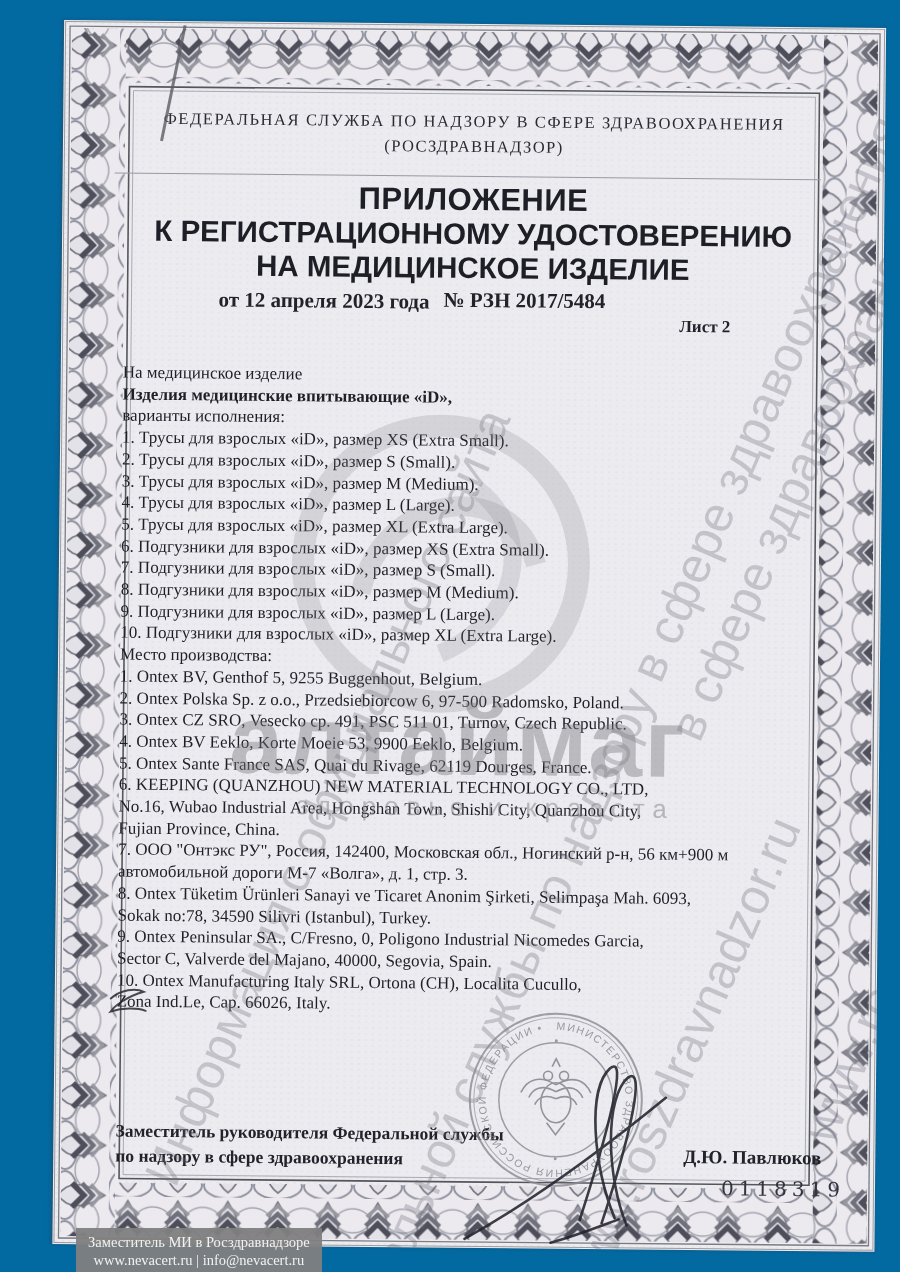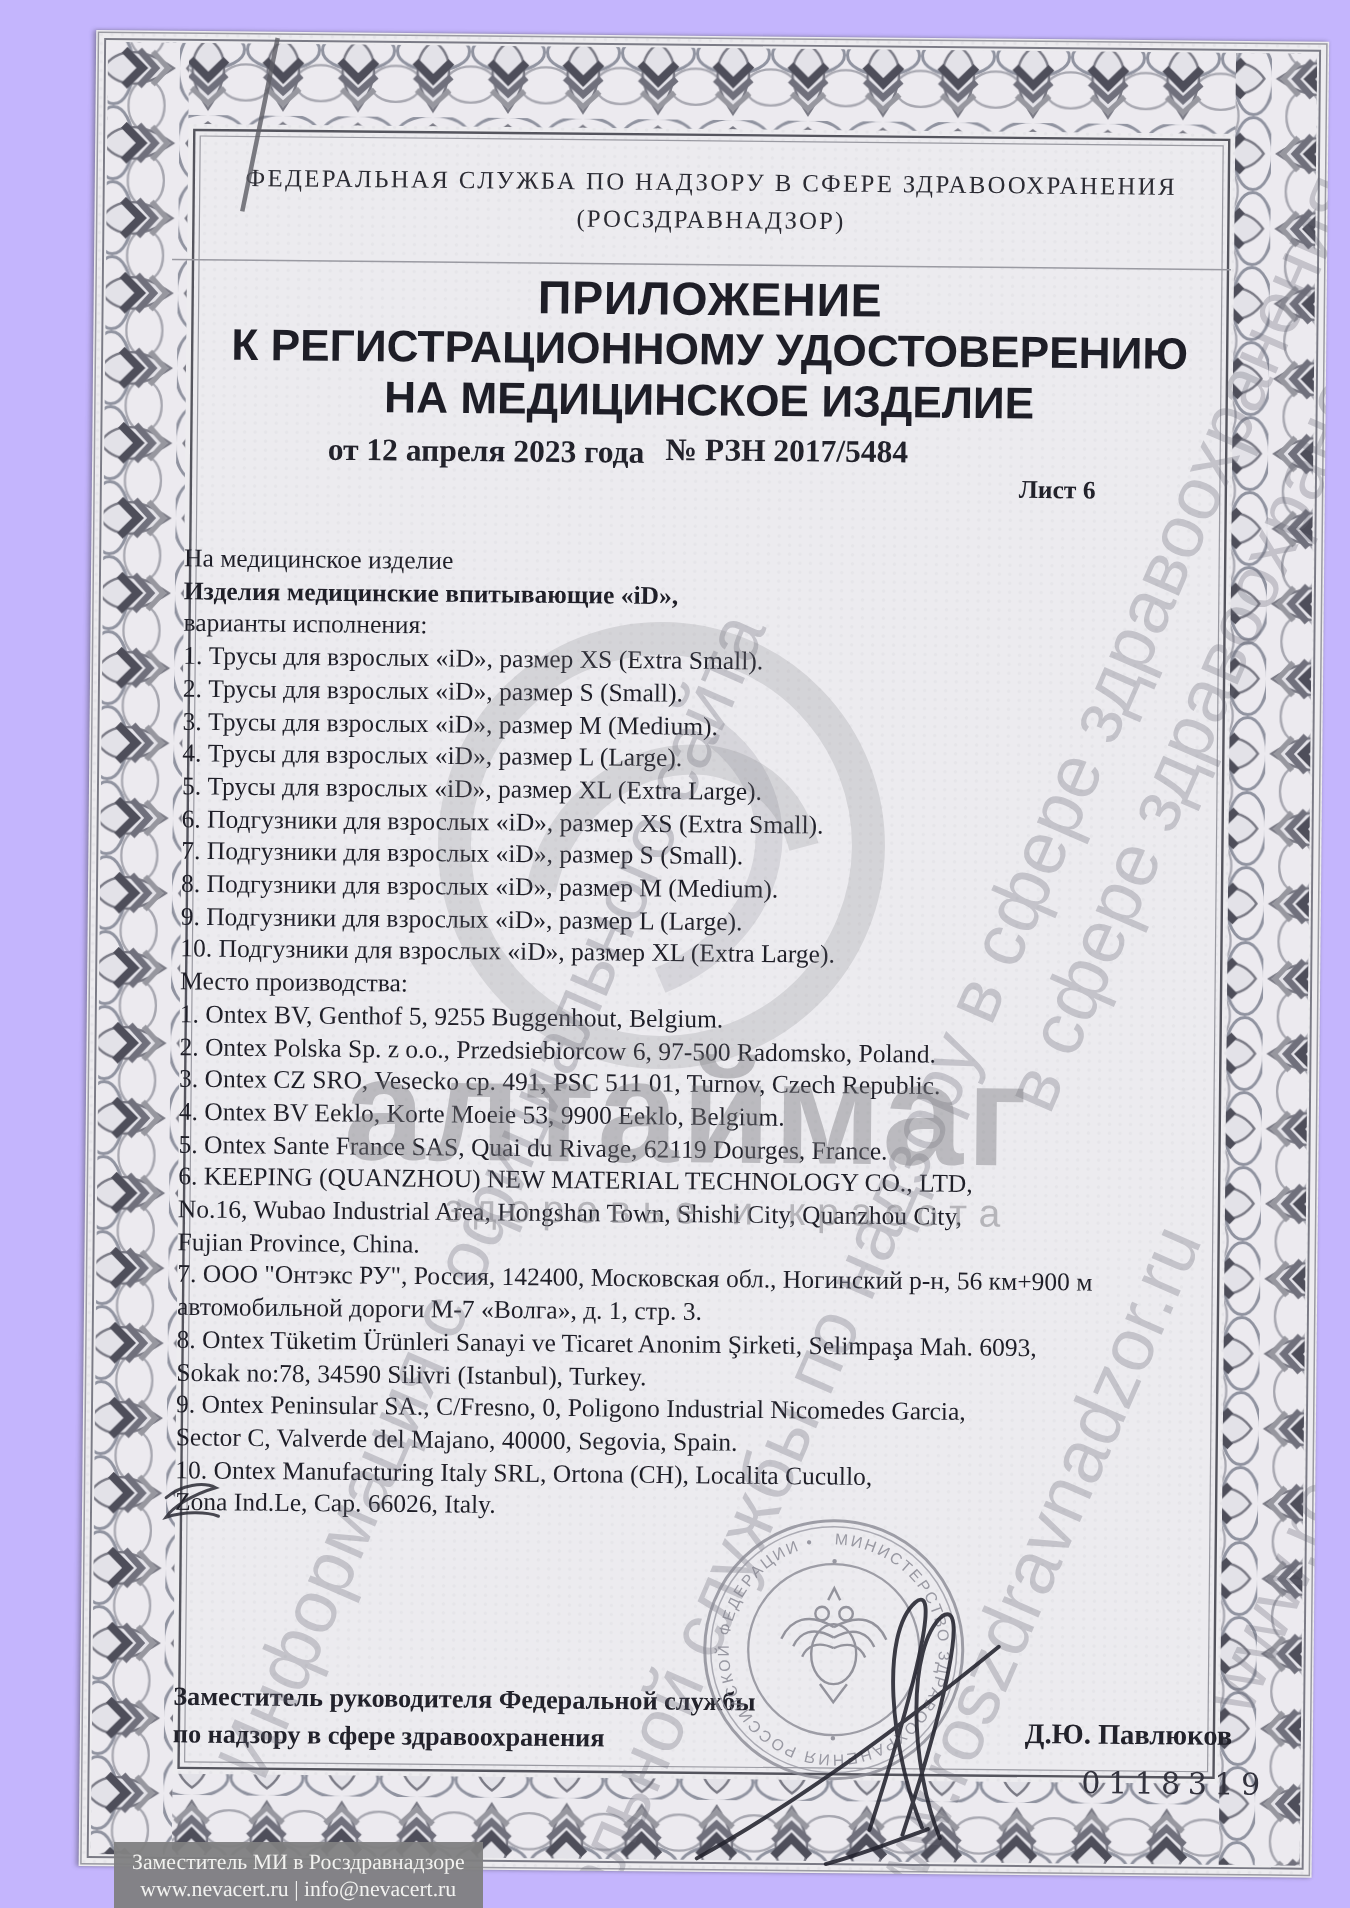--- a/index.html
+++ b/index.html
@@ -1,17 +1,17 @@
 <!DOCTYPE html>
 <html><head>
 <meta charset="utf-8">
 <style>
   html,body{margin:0;padding:0;}
   body{width:900px;height:1272px;background:#f3f2f4;font-family:"Liberation Serif",serif;}
-  .scan{position:relative;width:900px;height:1272px;overflow:hidden;background:#c4b5fd;}
+  .scan{position:relative;width:900px;height:1272px;overflow:hidden;background:#0369a1;}
   .page{
     position:absolute;left:58px;top:24px;width:822px;height:1224px;
     background:#edecef;
     background-image:radial-gradient(rgba(120,120,140,0.07) 1px, transparent 1.4px);
     background-size:7px 6px;
     transform:rotate(0.55deg);transform-origin:420px 640px;
     overflow:hidden;
     box-shadow:-2px 0 3px rgba(60,60,70,.35), 0 0 2px rgba(90,90,100,.3);
   }
   .frame{position:absolute;left:0;top:0;z-index:1;}
@@ -112,21 +112,21 @@
     </svg>
 
     <div class="txt hdr1">ФЕДЕРАЛЬНАЯ СЛУЖБА ПО НАДЗОРУ В СФЕРЕ ЗДРАВООХРАНЕНИЯ</div>
     <div class="txt hdr2">(РОСЗДРАВНАДЗОР)</div>
     <div class="divider"></div>
     <div class="txt t1">ПРИЛОЖЕНИЕ</div>
     <div class="txt t2">К РЕГИСТРАЦИОННОМУ УДОСТОВЕРЕНИЮ</div>
     <div class="txt t3">НА МЕДИЦИНСКОЕ ИЗДЕЛИЕ</div>
     <div class="txt date">от  12 апреля 2023 года</div>
     <div class="txt regnum">№  РЗН 2017/5484</div>
-    <div class="txt sheet">Лист  6</div>
+    <div class="txt sheet">Лист  2</div>
 
     <div class="bodytext">
       <div>На медицинское изделие</div>
       <div class="bold-line">Изделия медицинские впитывающие «iD»,</div>
       <div>варианты исполнения:</div>
       <div>
           <div>1. Трусы для взрослых «iD», размер XS (Extra Small).</div>
           <div>2. Трусы для взрослых «iD», размер S (Small).</div>
           <div>3. Трусы для взрослых «iD», размер M (Medium).</div>
           <div>4. Трусы для взрослых «iD», размер L (Large).</div>

